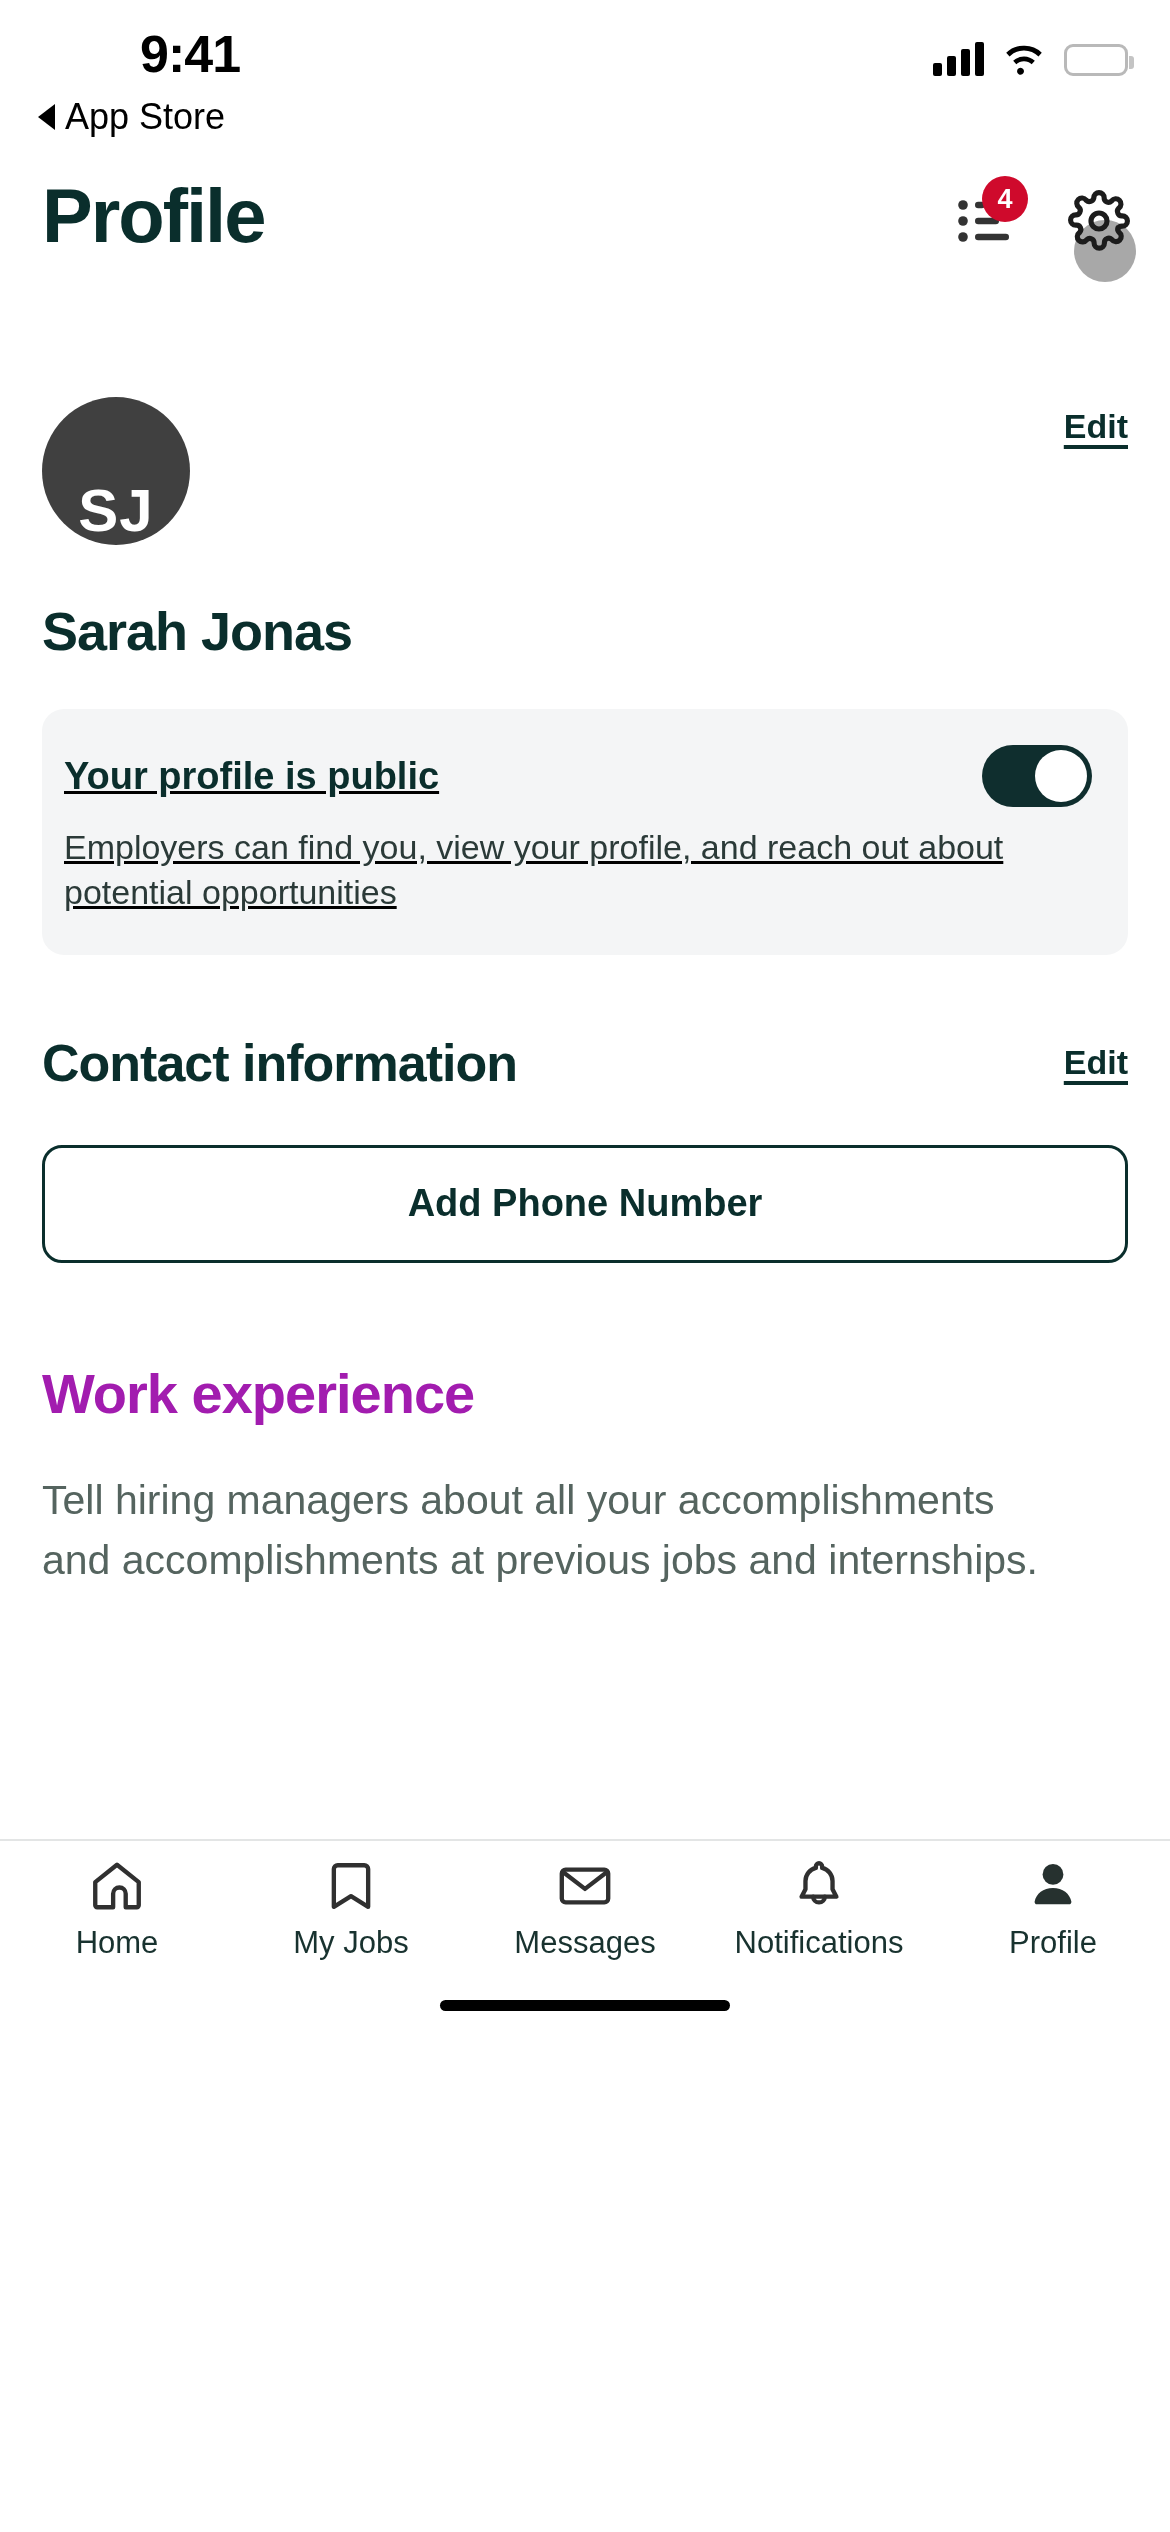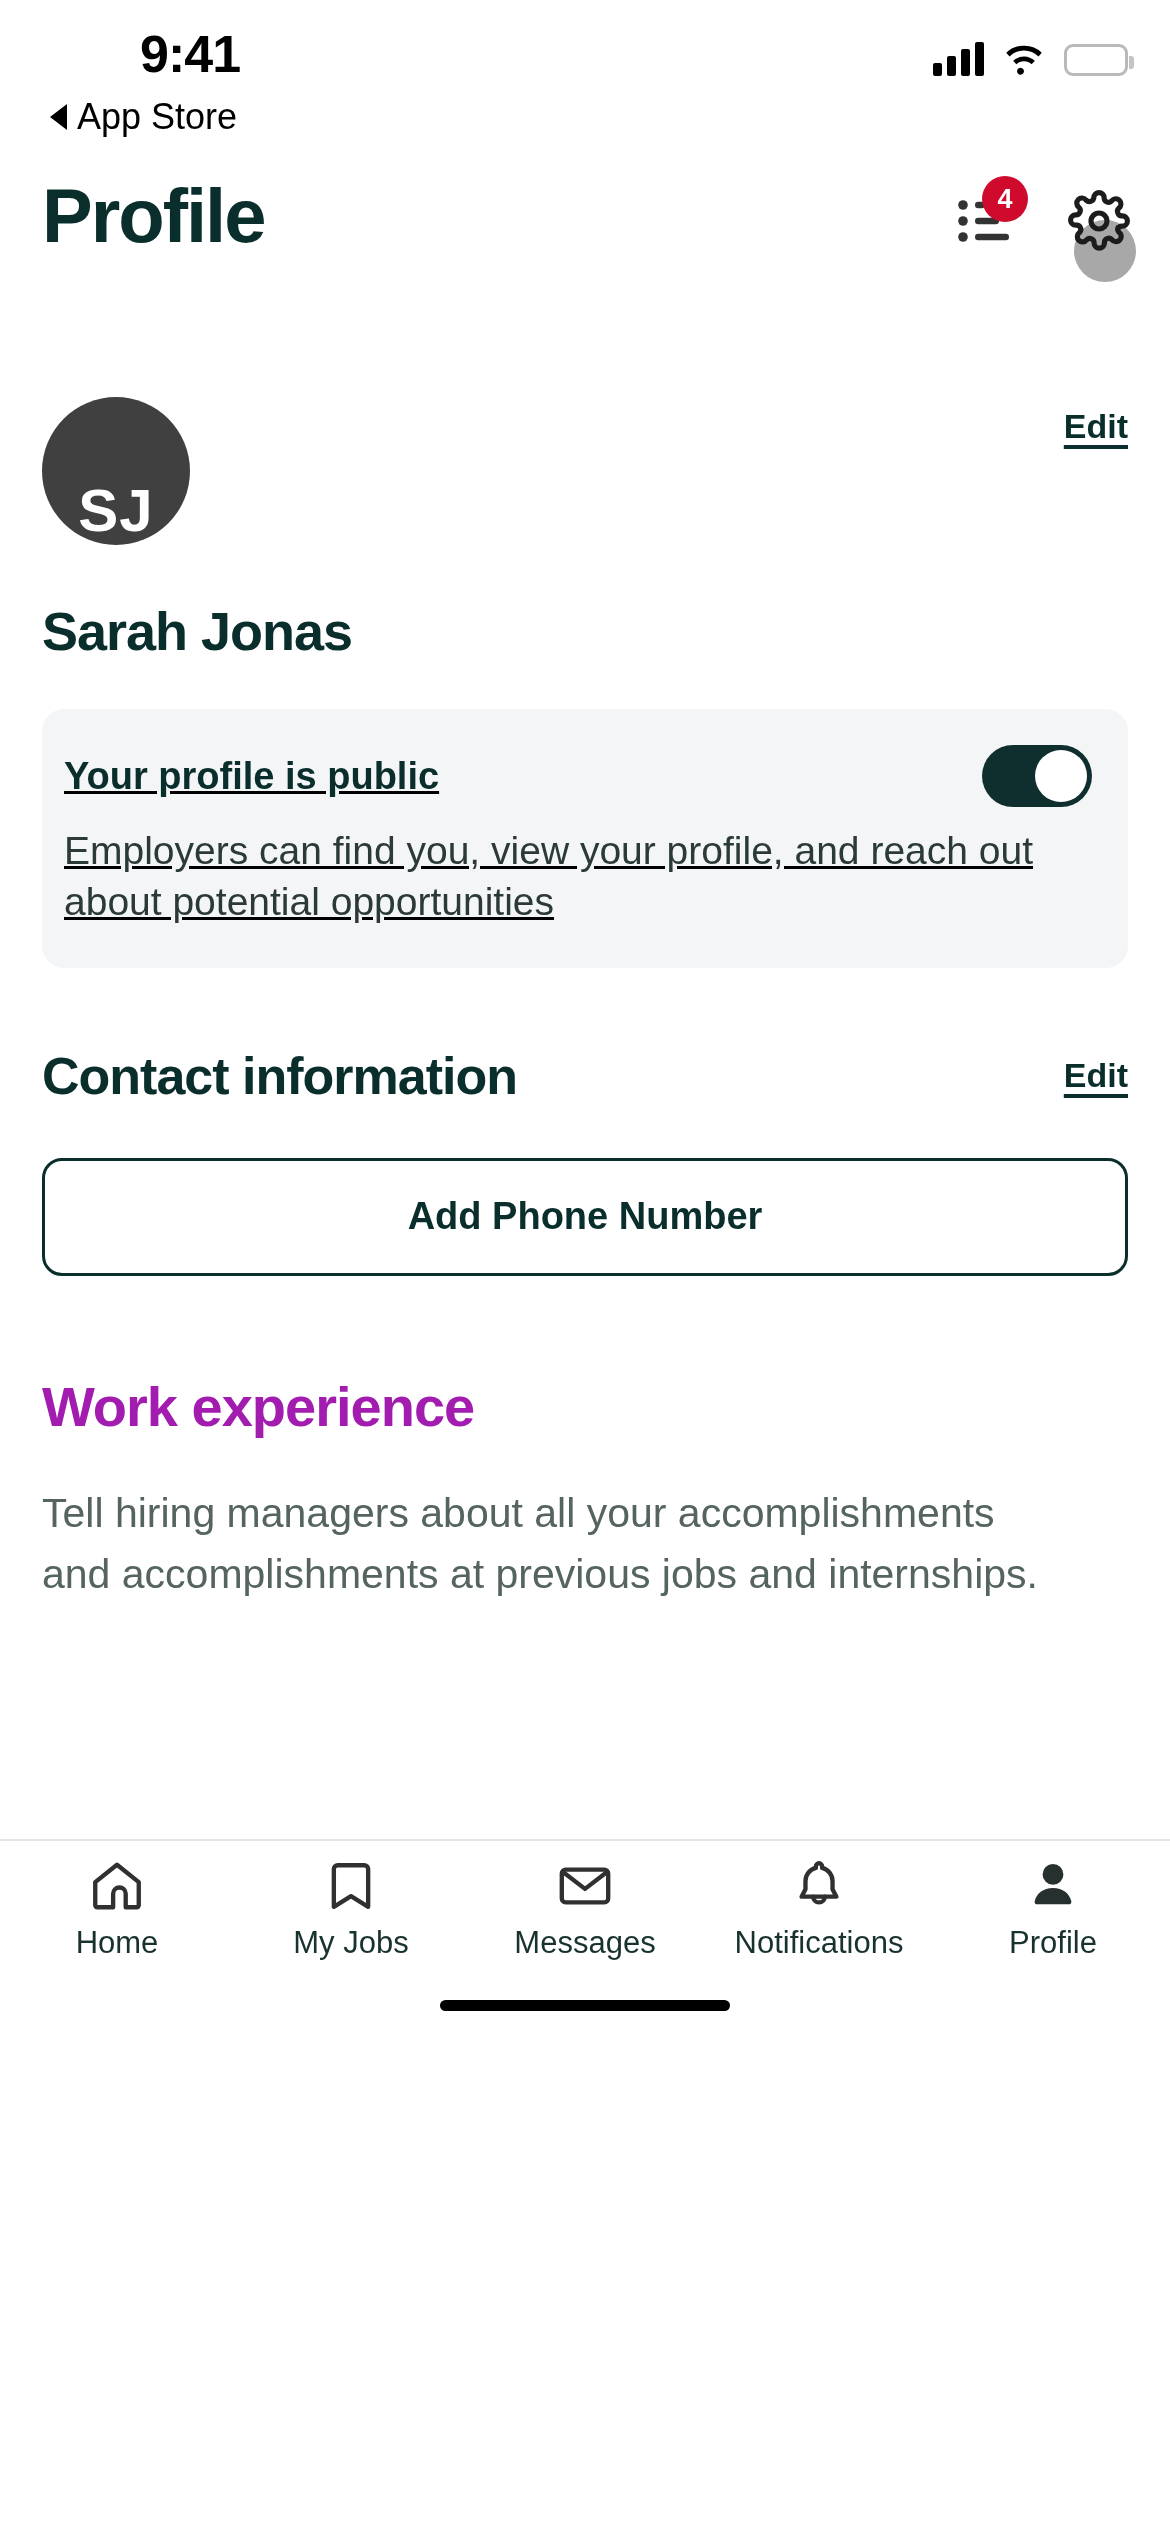--- a/index.html
+++ b/index.html
@@ -12,21 +12,21 @@
   }
   .phone { position:relative; width:1170px; height:2036px; background:#fff; display:flex; flex-direction:column; }
 
   
   .statusbar { position:relative; height:150px; flex:none; }
   .sb-time {
     position:absolute; left:140px; top:24px;
     font-size:52px; font-weight:700; color:#000; letter-spacing:-1px;
   }
   .sb-back {
-    position:absolute; left:50px; top:96px;
+    position:absolute; left:38px; top:96px;
     display:flex; align-items:center; gap:10px;
     font-size:36px; font-weight:500; color:#000;
   }
   .sb-back .tri {
     width:0; height:0; border-top:13px solid transparent; border-bottom:13px solid transparent;
     border-right:17px solid #000;
   }
   .sb-right { position:absolute; right:42px; top:42px; display:flex; align-items:flex-end; gap:18px; }
   .bars { display:flex; align-items:flex-end; gap:5px; height:34px; }
   .bars i { display:block; width:9px; background:#000; border-radius:2px; }
@@ -70,21 +70,21 @@
   .full-name { font-size:54px; font-weight:700; color:#0a2e2c; letter-spacing:-1px; margin-top:18px; }
 
   .pub-card {
     margin-top:47px; background:#f4f5f6; border-radius:22px;
     padding:36px 36px 40px 22px; position:relative;text-decoration:underline;
   }
   .pub-top { display:flex; align-items:center; justify-content:space-between; }
   .pub-title { font-size:38px; font-weight:700; color:#0a2e2c; }
   .toggle { width:110px; height:62px; border-radius:999px; background:#0f2e2e; position:relative; flex:none; }
   .toggle .knob { position:absolute; top:5px; right:5px; width:52px; height:52px; border-radius:50%; background:#fff; }
-  .pub-desc { margin-top:18px; font-size:39px; line-height:1.32; color:#2b3a38; max-width:1010px; }
+  .pub-desc { margin-top:18px; font-size:34px; line-height:1.32; color:#2b3a38; max-width:1010px; }
 
   .section-head { display:flex; align-items:center; justify-content:space-between; margin-top:78px; }
   .section-title { font-size:52px; font-weight:700; color:#0a2e2c; letter-spacing:-1px; }
   .email-row { display:flex; align-items:center; gap:28px; margin-top:54px; }
   .email-text { font-size:39px; color:#18322f; }
 
   .outline-btn {
     margin-top:52px; width:100%; height:118px;
     border:3px solid #0a2e2c; border-radius:20px; background:#fff;
     display:flex; align-items:center; justify-content:center;

